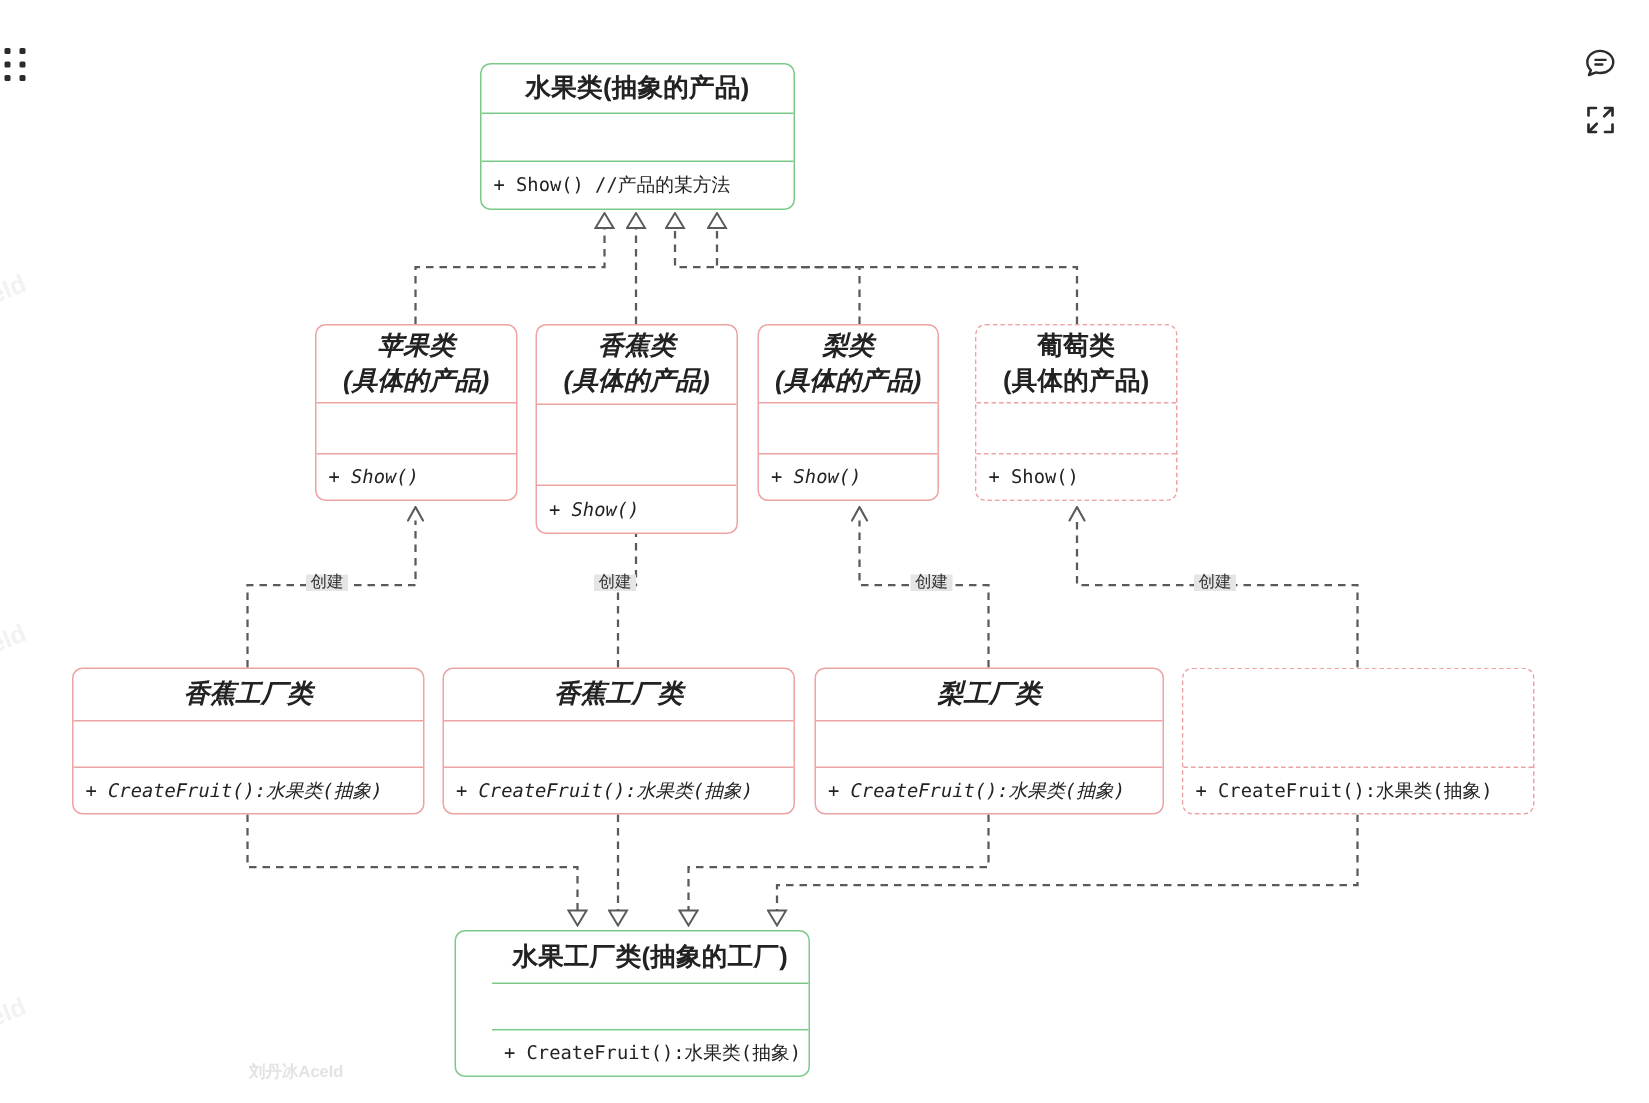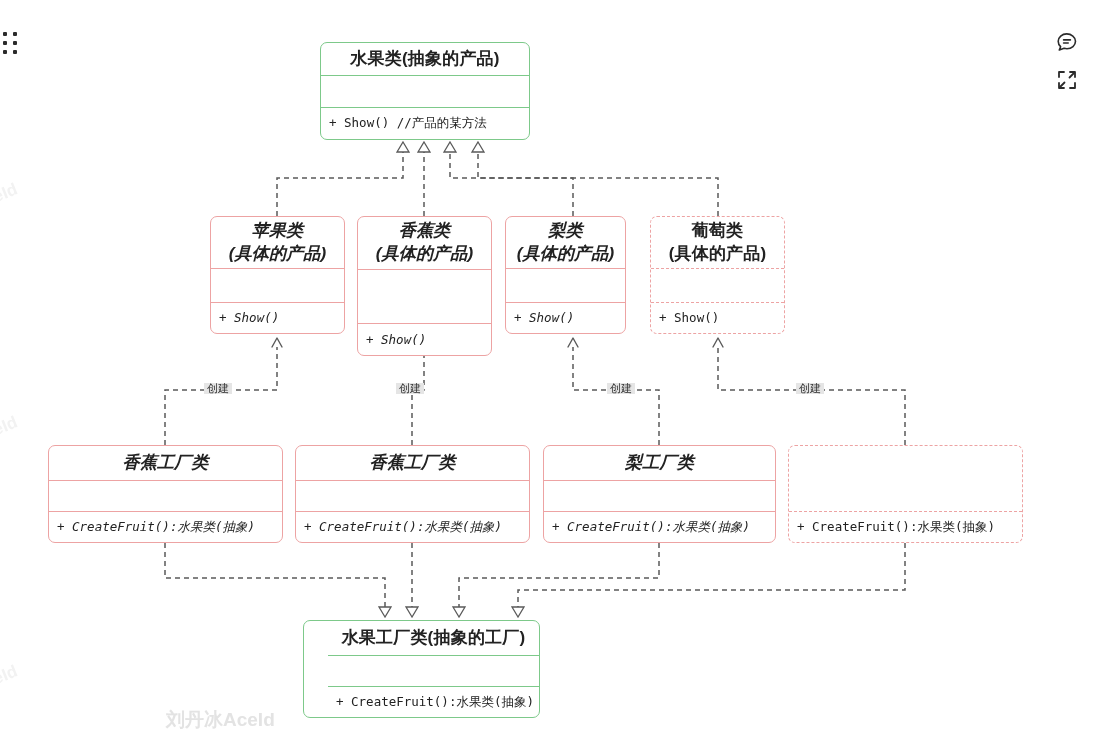--- a/index.html
+++ b/index.html
@@ -117,21 +117,21 @@
     color: #f2f2f2;
     transform: rotate(-22deg);
     transform-origin: left center;
     user-select: none;
     z-index: 1;
   }
   .wm-main {
     position: absolute;
     left: 166px;
     top: 707px;
-    font-size: 19px;
+    font-size: 11px;
     font-weight: bold;
     color: #e3e3e3;
     user-select: none;
     z-index: 1;
   }
 </style>
 </head>
 <body>
 
 <svg id="canvas" width="1099" height="735" viewBox="0 0 1099 735">

